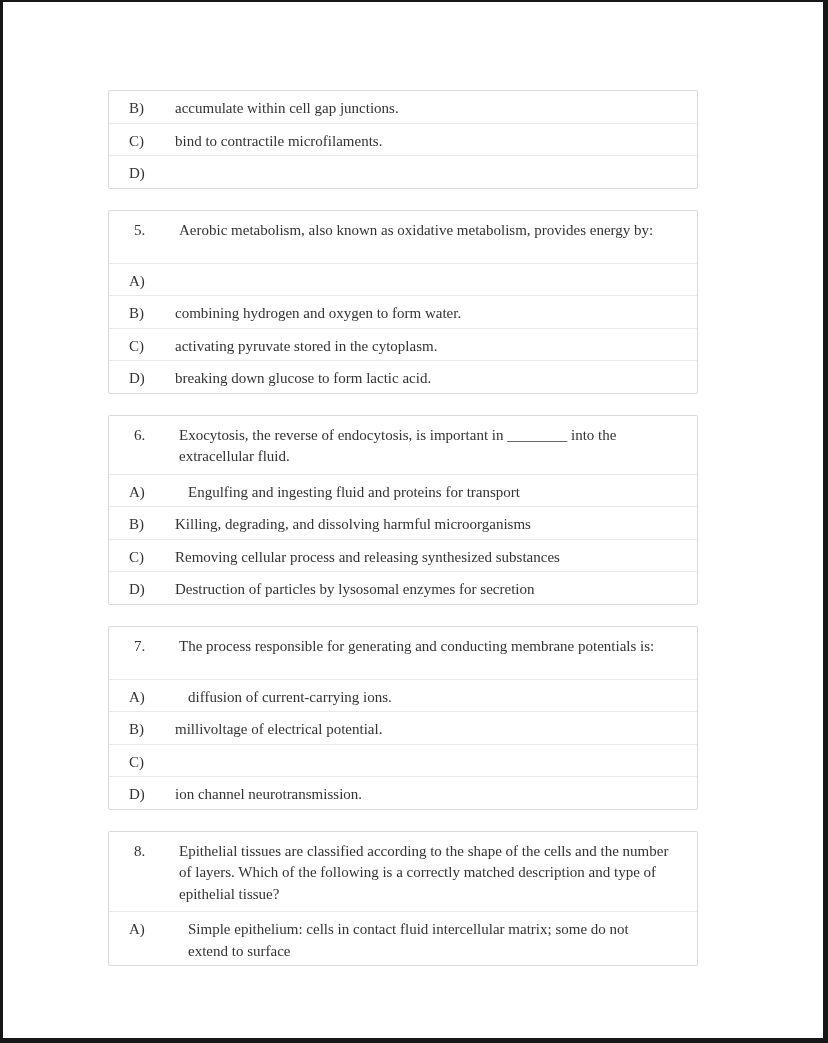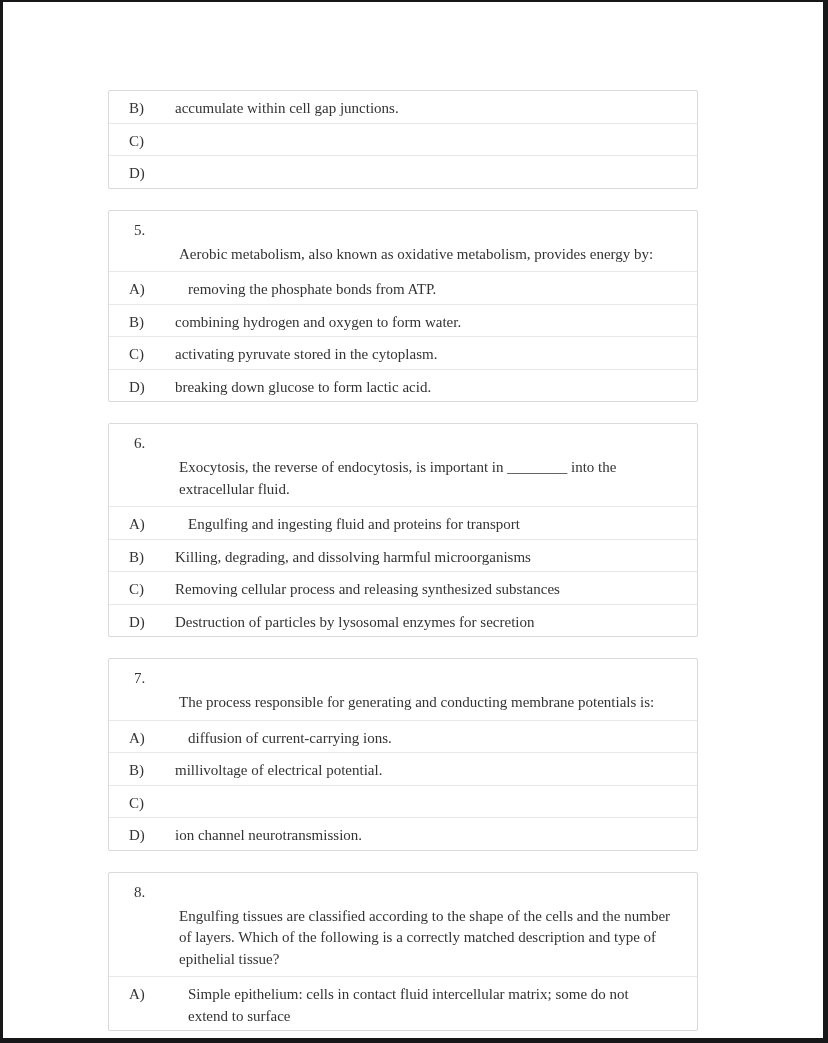--- a/index.html
+++ b/index.html
@@ -27,21 +27,21 @@
     box-sizing:border-box;display:flex;align-items:flex-start;
     font-size:15px;line-height:21.5px;
   }
   .row + .row{border-top:1px solid #e8e8e8;}
 
   .qrow{min-height:52px;padding:9px 10px 6px 0;}
   .qnum{
     box-sizing:border-box;flex:0 0 70px;padding-left:25px;
     white-space:nowrap;
   }
-  .qtext{flex:1;max-width:500px;margin-top:24px;}
+  .qtext{flex:1;max-width:500px;}
 
   .orow{min-height:31.5px;padding:7px 10px 3px 0;}
   .oletter{
     box-sizing:border-box;flex:0 0 66px;padding-left:20px;
     white-space:nowrap;
   }
   .orow.a-indent .oletter{flex-basis:79px;}
   .otext{flex:1;max-width:470px;}
 </style>
 </head>
@@ -54,33 +54,33 @@
 
 <div id="quiz">
     <div class="block">
 
   <div class="row orow">
     <span class="oletter">B)</span>
     <span class="otext">accumulate within cell gap junctions.</span>
   </div>
       <div class="row orow">
     <span class="oletter">C)</span>
+    <span class="otext">bind to contractile microfilaments.</span>
   </div>
       <div class="row orow">
     <span class="oletter">D)</span>
   </div>
     </div>
     <div class="block">
     <div class="row qrow">
       <span class="qnum">5.</span>
       <span class="qtext">Aerobic metabolism, also known as oxidative metabolism, provides energy by:</span>
     </div>
   <div class="row orow a-indent">
     <span class="oletter">A)</span>
-    <span class="otext">removing the phosphate bonds from ATP.</span>
   </div>
       <div class="row orow">
     <span class="oletter">B)</span>
     <span class="otext">combining hydrogen and oxygen to form water.</span>
   </div>
       <div class="row orow">
     <span class="oletter">C)</span>
     <span class="otext">activating pyruvate stored in the cytoplasm.</span>
   </div>
       <div class="row orow">
@@ -127,20 +127,20 @@
     <span class="oletter">C)</span>
   </div>
       <div class="row orow">
     <span class="oletter">D)</span>
     <span class="otext">ion channel neurotransmission.</span>
   </div>
     </div>
     <div class="block">
     <div class="row qrow">
       <span class="qnum">8.</span>
-      <span class="qtext">Engulfing tissues are classified according to the shape of the cells and the number of layers. Which of the following is a correctly matched description and type of epithelial tissue?</span>
+      <span class="qtext">Epithelial tissues are classified according to the shape of the cells and the number of layers. Which of the following is a correctly matched description and type of epithelial tissue?</span>
     </div>
   <div class="row orow a-indent">
     <span class="oletter">A)</span>
     <span class="otext">Simple epithelium: cells in contact fluid intercellular matrix; some do not extend to surface</span>
   </div>
     </div>
   </div>
 
 </body></html>

